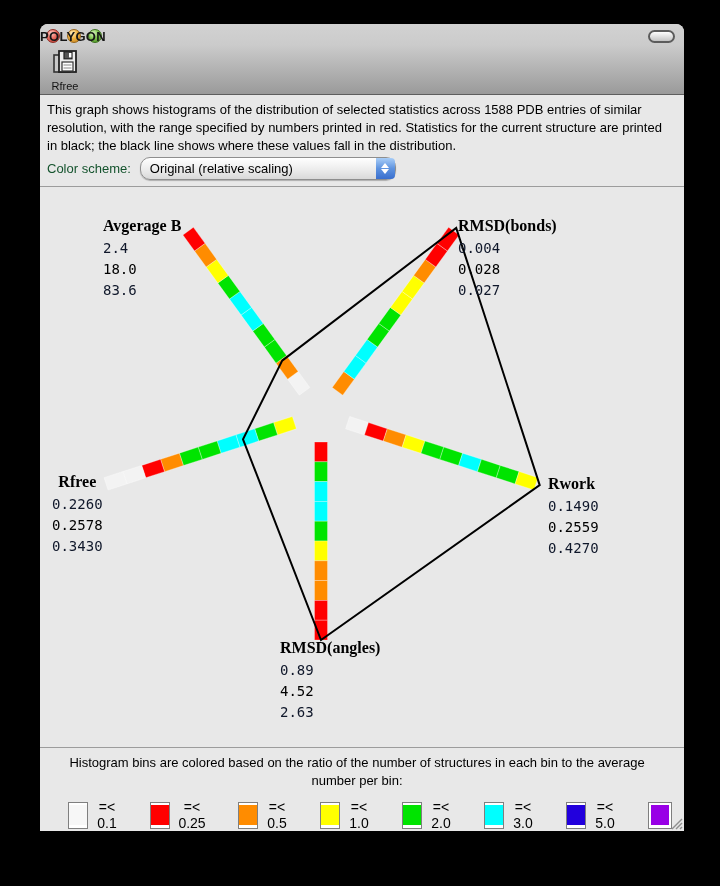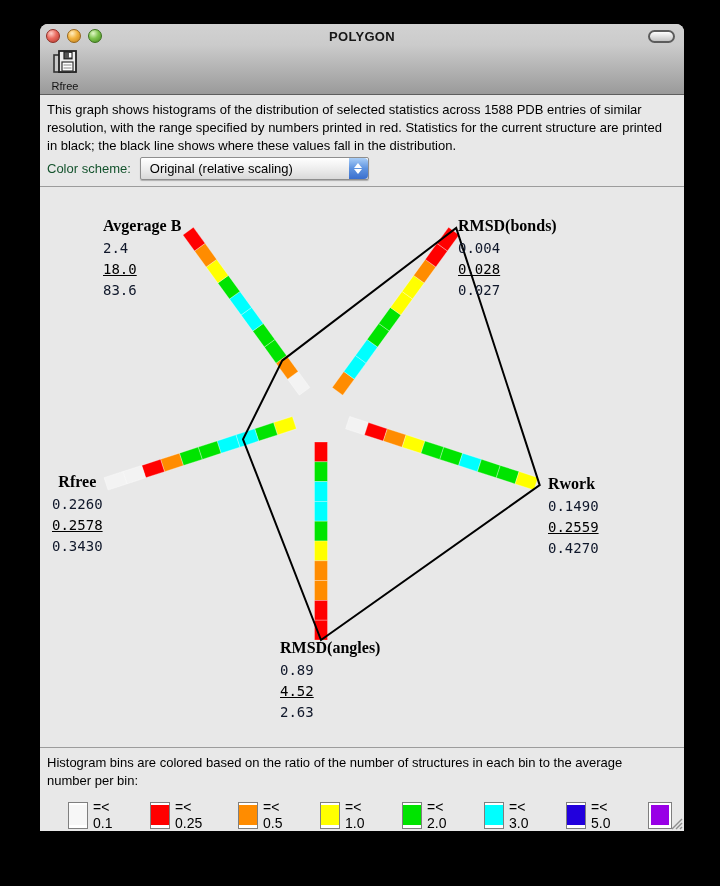--- a/index.html
+++ b/index.html
@@ -9,58 +9,58 @@
           background:#e8e8e8;border-radius:8px 8px 0 0;overflow:hidden;}
   
   .header{position:absolute;left:0;top:0;width:644px;height:71px;
           background:linear-gradient(#d2d2d2,#cbcbcb 30%,#a8a8a8 80%,#9a9a9a);
           border-bottom:1px solid #5e5e5e;box-sizing:border-box;}
   .traffic{position:absolute;top:5px;left:6px;display:flex;gap:7px;}
   .light{width:14px;height:14px;border-radius:50%;box-sizing:border-box;}
   .light.red{background:radial-gradient(circle at 35% 28%,#ffd0c8,#ea6a5e 45%,#b03a30);border:1px solid #8e2c24;}
   .light.yellow{background:radial-gradient(circle at 35% 28%,#ffeec2,#f2b33f 45%,#bd7d1d);border:1px solid #97651a;}
   .light.green{background:radial-gradient(circle at 35% 28%,#e2f8c8,#7fc44e 45%,#43851f);border:1px solid #3a701c;}
-  .win-title{position:absolute;left:0;top:5px;width:100%;text-align:center;
+  .win-title{position:absolute;left:0;top:5px;width:100%;text-align:left;
              font-size:13px;font-weight:bold;color:#161616;letter-spacing:.3px;}
   .lozenge{position:absolute;right:9px;top:6px;width:27px;height:13px;border-radius:7px;
            border:2px solid #5c5c5c;background:linear-gradient(#fdfdfd,#c4c4c4);box-sizing:border-box;}
   .save-btn{position:absolute;left:5px;top:25px;width:40px;height:44px;text-align:center;cursor:default;}
   .save-btn .lbl{font-size:11px;color:#141414;margin-top:1px;}
   
   .desc{position:absolute;left:0;top:71px;width:644px;height:92px;box-sizing:border-box;
         background:#e8e8e8;border-bottom:1px solid #9c9c9c;padding:6px 20px 0 7px;}
   .desc p{margin:0;font-size:13px;line-height:1.38;color:#000;}
   .scheme-row{position:absolute;left:7px;top:62px;display:flex;align-items:center;}
   .scheme-label{font-size:13px;color:#14532d;margin-right:9px;}
-  .popup{position:relative;width:229px;height:23px;border:1px solid #8e8e8e;border-radius:2px;
+  .popup{position:relative;width:256px;height:23px;border:1px solid #8e8e8e;border-radius:10px;
          background:linear-gradient(#ffffff,#ececec 55%,#d9d9d9);box-sizing:border-box;
          box-shadow:0 1px 1px rgba(0,0,0,.25);}
   .popup .val{position:absolute;left:9px;top:3px;font-size:13px;color:#000;}
   .popup .stepper{position:absolute;right:0;top:0;width:19px;height:21px;border-radius:0 4px 4px 0;
          background:linear-gradient(#a8cdf7,#5e93e0 50%,#3a6fce);display:flex;flex-direction:column;
          align-items:center;justify-content:center;gap:1px;}
   .tri{width:0;height:0;border-left:4px solid transparent;border-right:4px solid transparent;}
   .tri.up{border-bottom:5px solid #fff;}
   .tri.down{border-top:5px solid #fff;}
   
   .chart{position:absolute;left:0;top:163px;width:644px;height:560px;background:#e8e8e8;}
   .chart svg{position:absolute;left:0;top:0;}
   .stat{position:absolute;white-space:nowrap;}
   .stat .name{font-family:"Liberation Serif",serif;font-weight:bold;font-size:16px;color:#000;margin-bottom:3px;}
   .stat .v{font-family:"DejaVu Sans Mono",monospace;font-size:14px;line-height:21px;}
   .stat .v.red{color:#0f172a;}
-  .stat .v.blk{color:#000;text-decoration:underline;}
+  .stat .v.blk{color:#000;}
   .stat-avgb{left:63px;top:30px;}
   .stat-bonds{left:418px;top:30px;}
   .stat-rwork{left:508px;top:288px;}
   .stat-angles{left:240px;top:452px;}
   .stat-rfree{left:12px;top:286px;text-align:center;}
   
   .footer{position:absolute;left:0;top:723px;width:644px;height:84px;box-sizing:border-box;
-          background:#e8e8e8;border-top:1px solid #9c9c9c;padding:6px 17px 0 7px;}
+          background:#e8e8e8;border-top:1px solid #9c9c9c;padding:6px 17px 0 7px;text-align:center;}
   .footer p{margin:0;font-size:13px;line-height:1.35;color:#000;}
   .legend{position:absolute;left:6px;top:51px;display:flex;align-items:center;}
   .legend-item{display:flex;align-items:center;margin-right:7px;margin-left:22px;}
   .swatch{width:24px;height:27px;border:1px solid #7f7f7f;background:#fff;box-sizing:border-box;
           display:flex;align-items:center;justify-content:center;margin-right:5px;}
   .swatch .fill{width:18px;height:20px;}
   .legend-item .txt{font-size:14px;color:#000;}
   .grip{position:absolute;right:1px;bottom:1px;}
 </style>
 </head>

